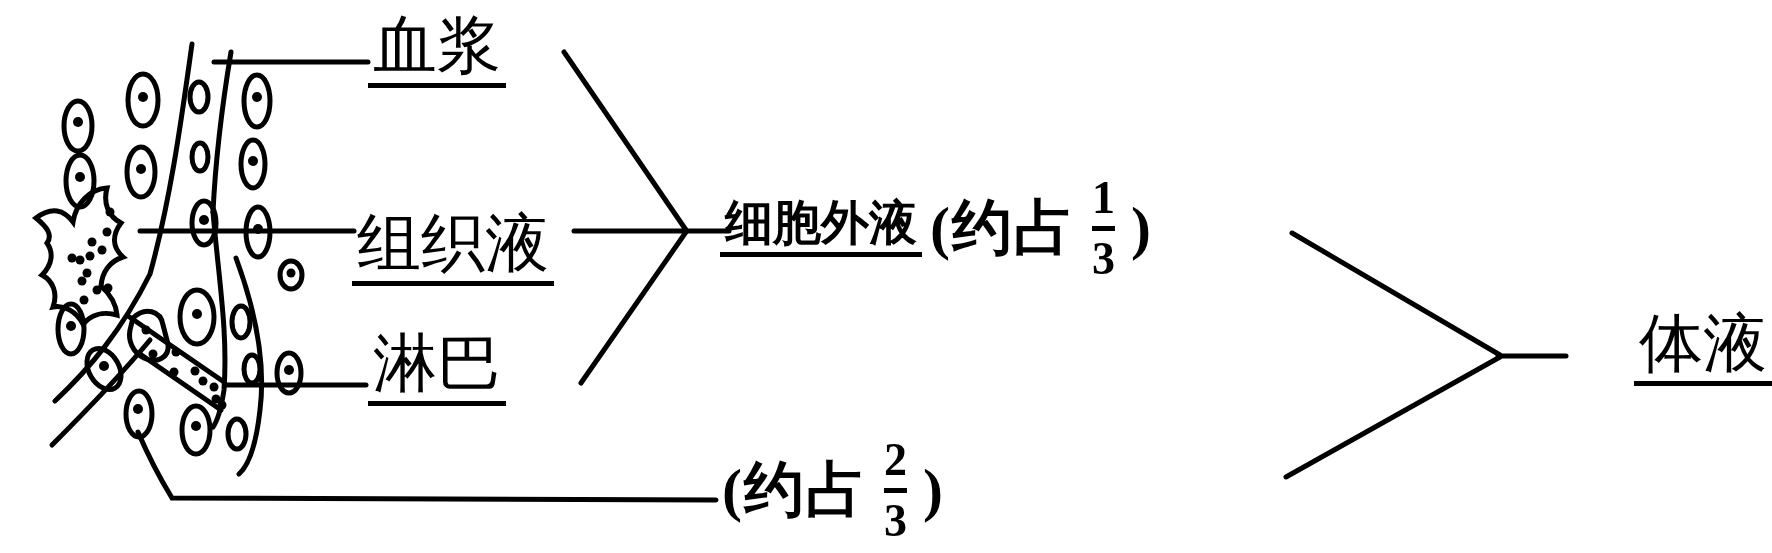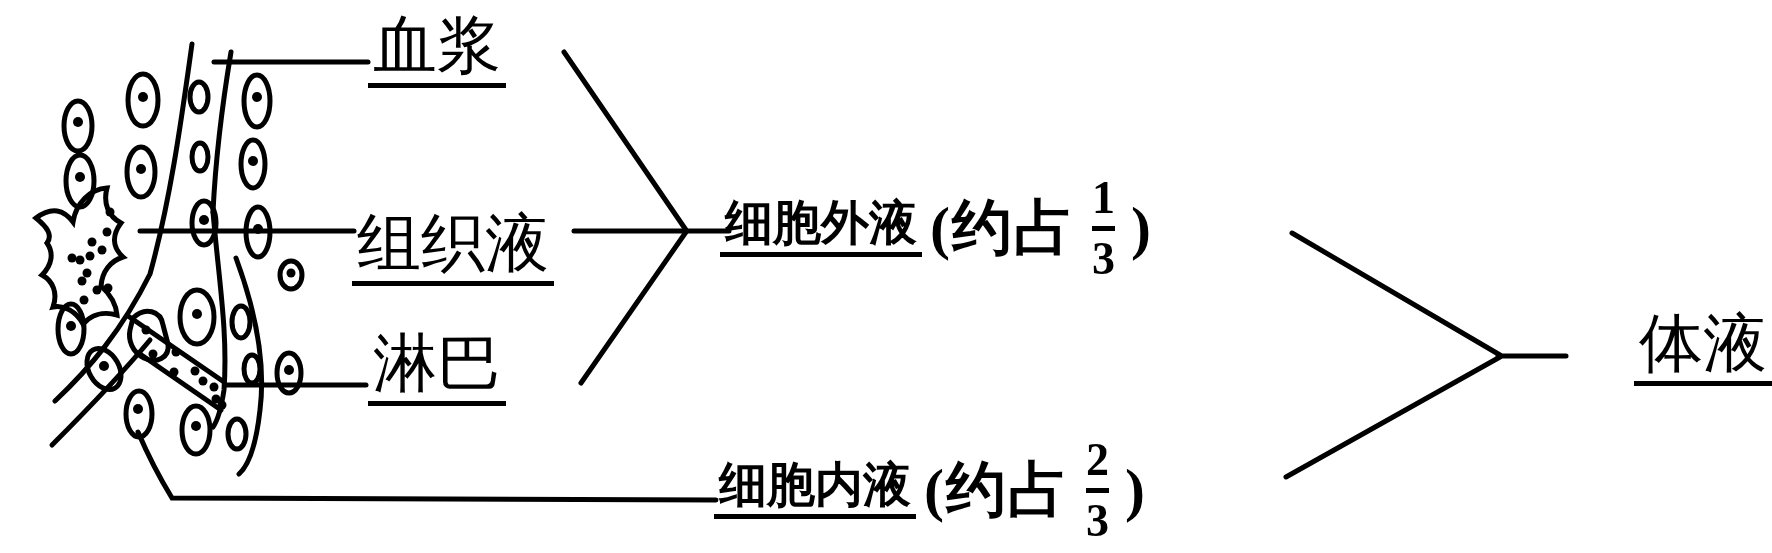--- a/index.html
+++ b/index.html
@@ -176,21 +176,20 @@
     <span class="main ul">细胞外液</span>
     <span class="note">(约占</span>
     <span class="frac">
       <span class="num">1</span>
       <span class="den">3</span>
     </span>
     <span class="close">)</span>
   </div>
 
   <div class="row" style="left:714px;top:412px;height:156px;">
-    <span class="main ul">细胞内液</span>
     <span class="note">(约占</span>
     <span class="frac">
       <span class="num">2</span>
       <span class="den">3</span>
     </span>
     <span class="close">)</span>
   </div>
 
   <div class="lbl" style="left:1634px;top:312px;">
     <span class="ul">体液</span>

